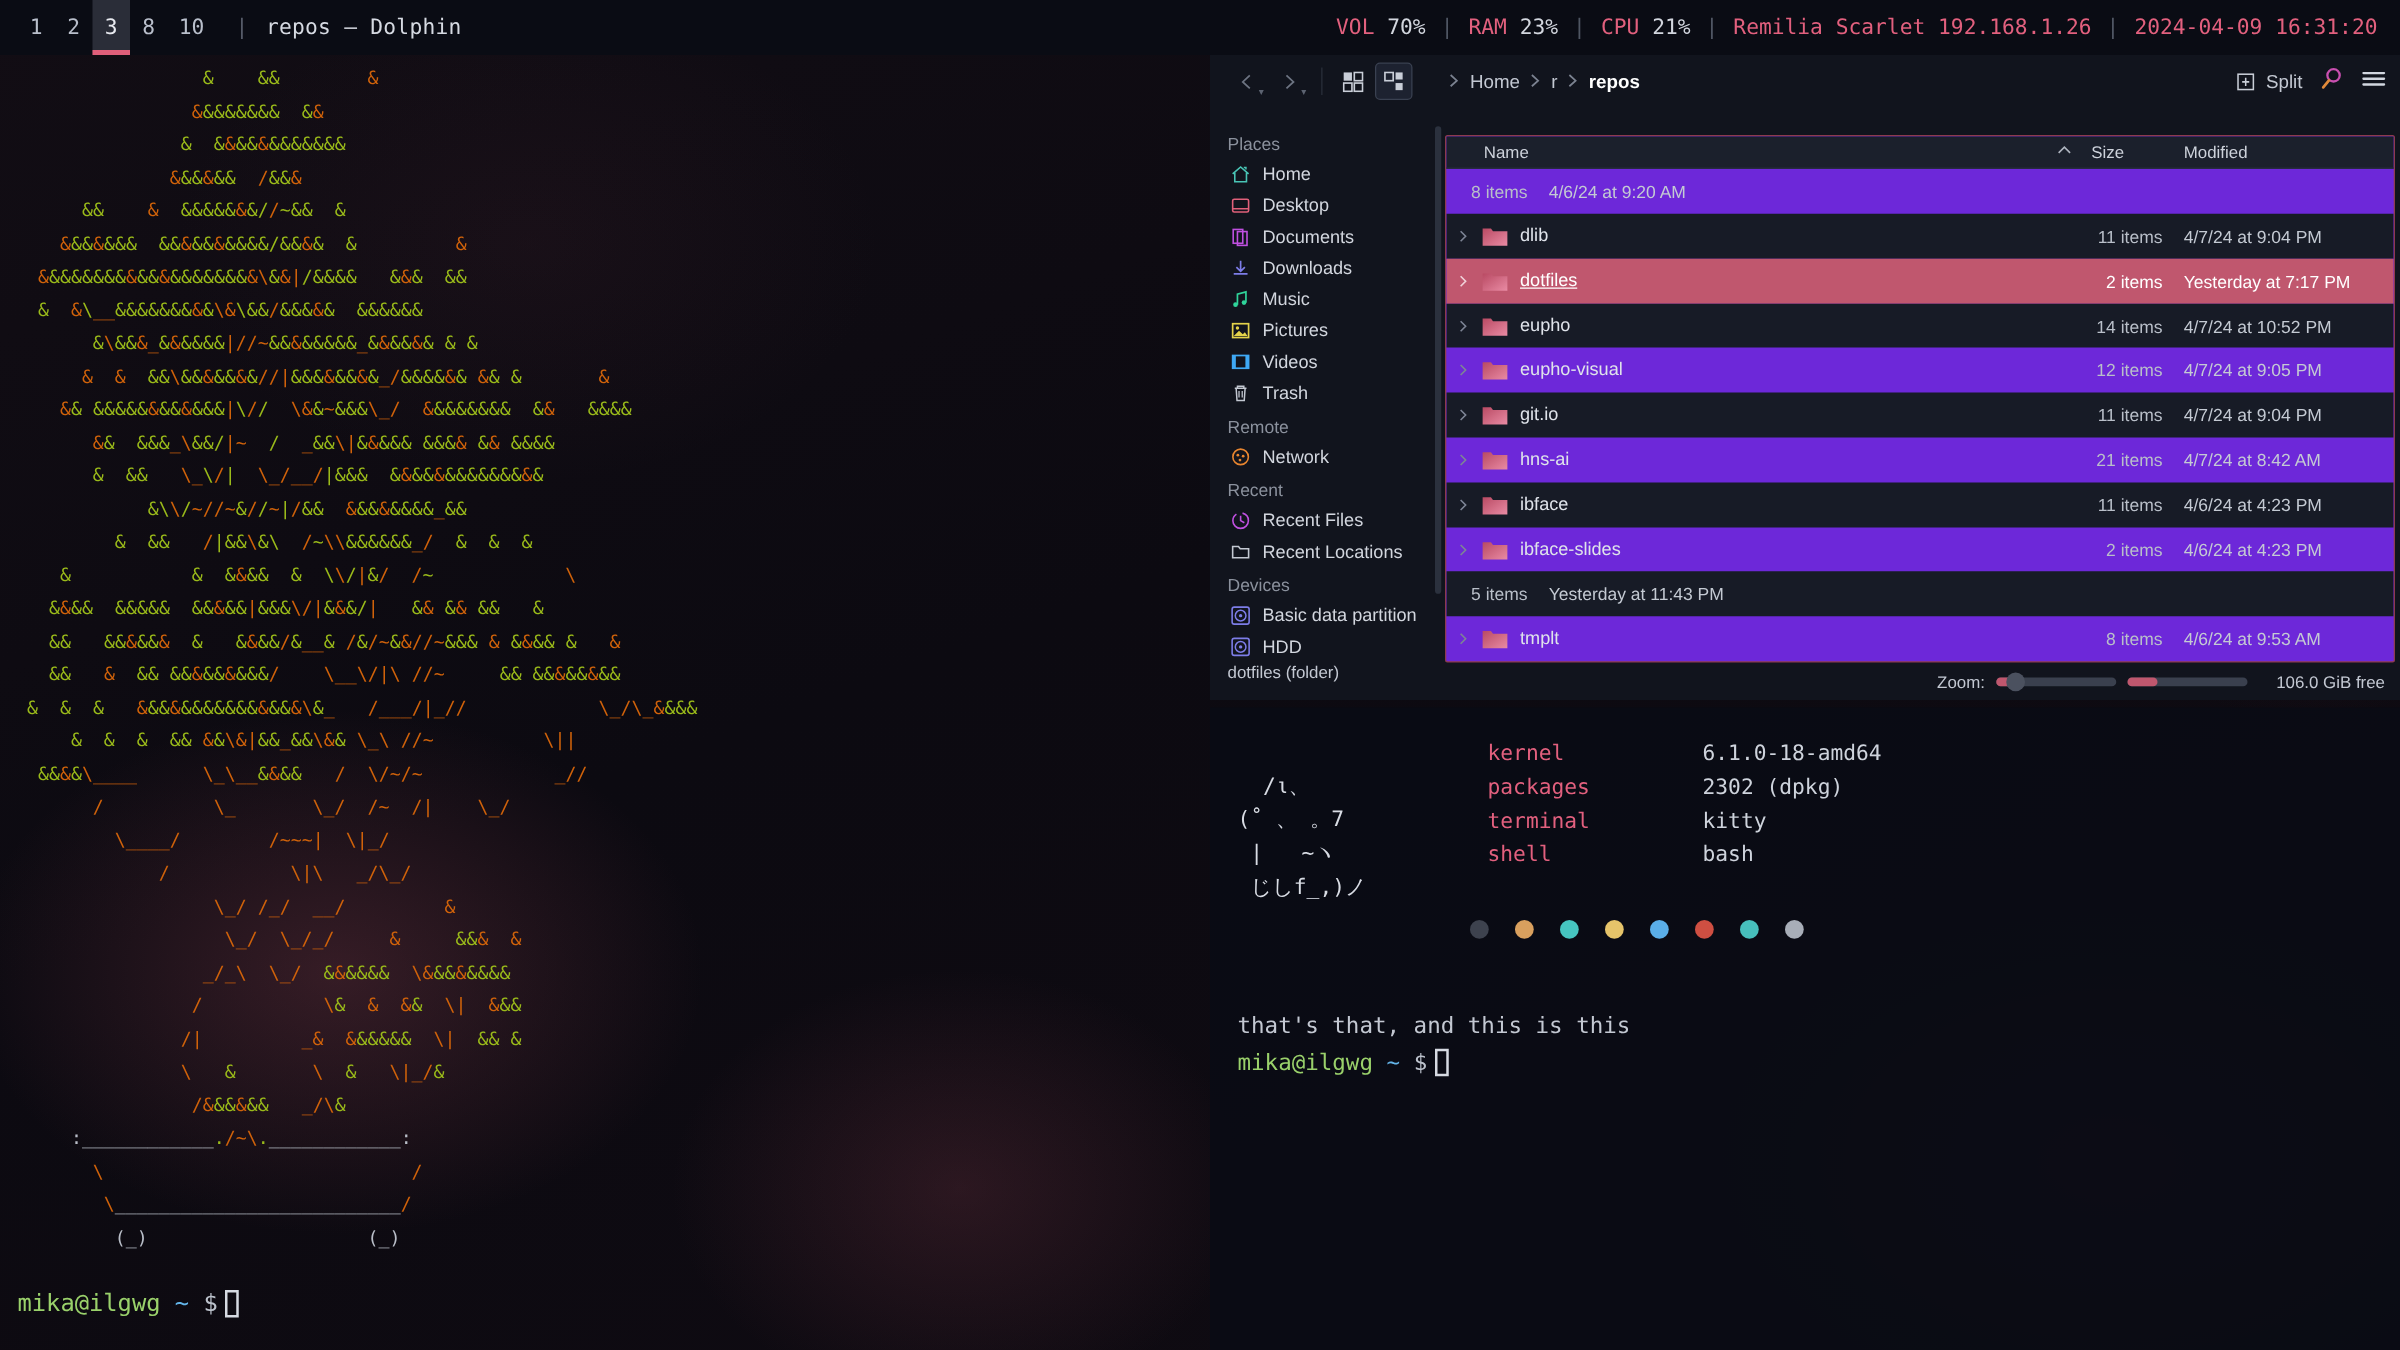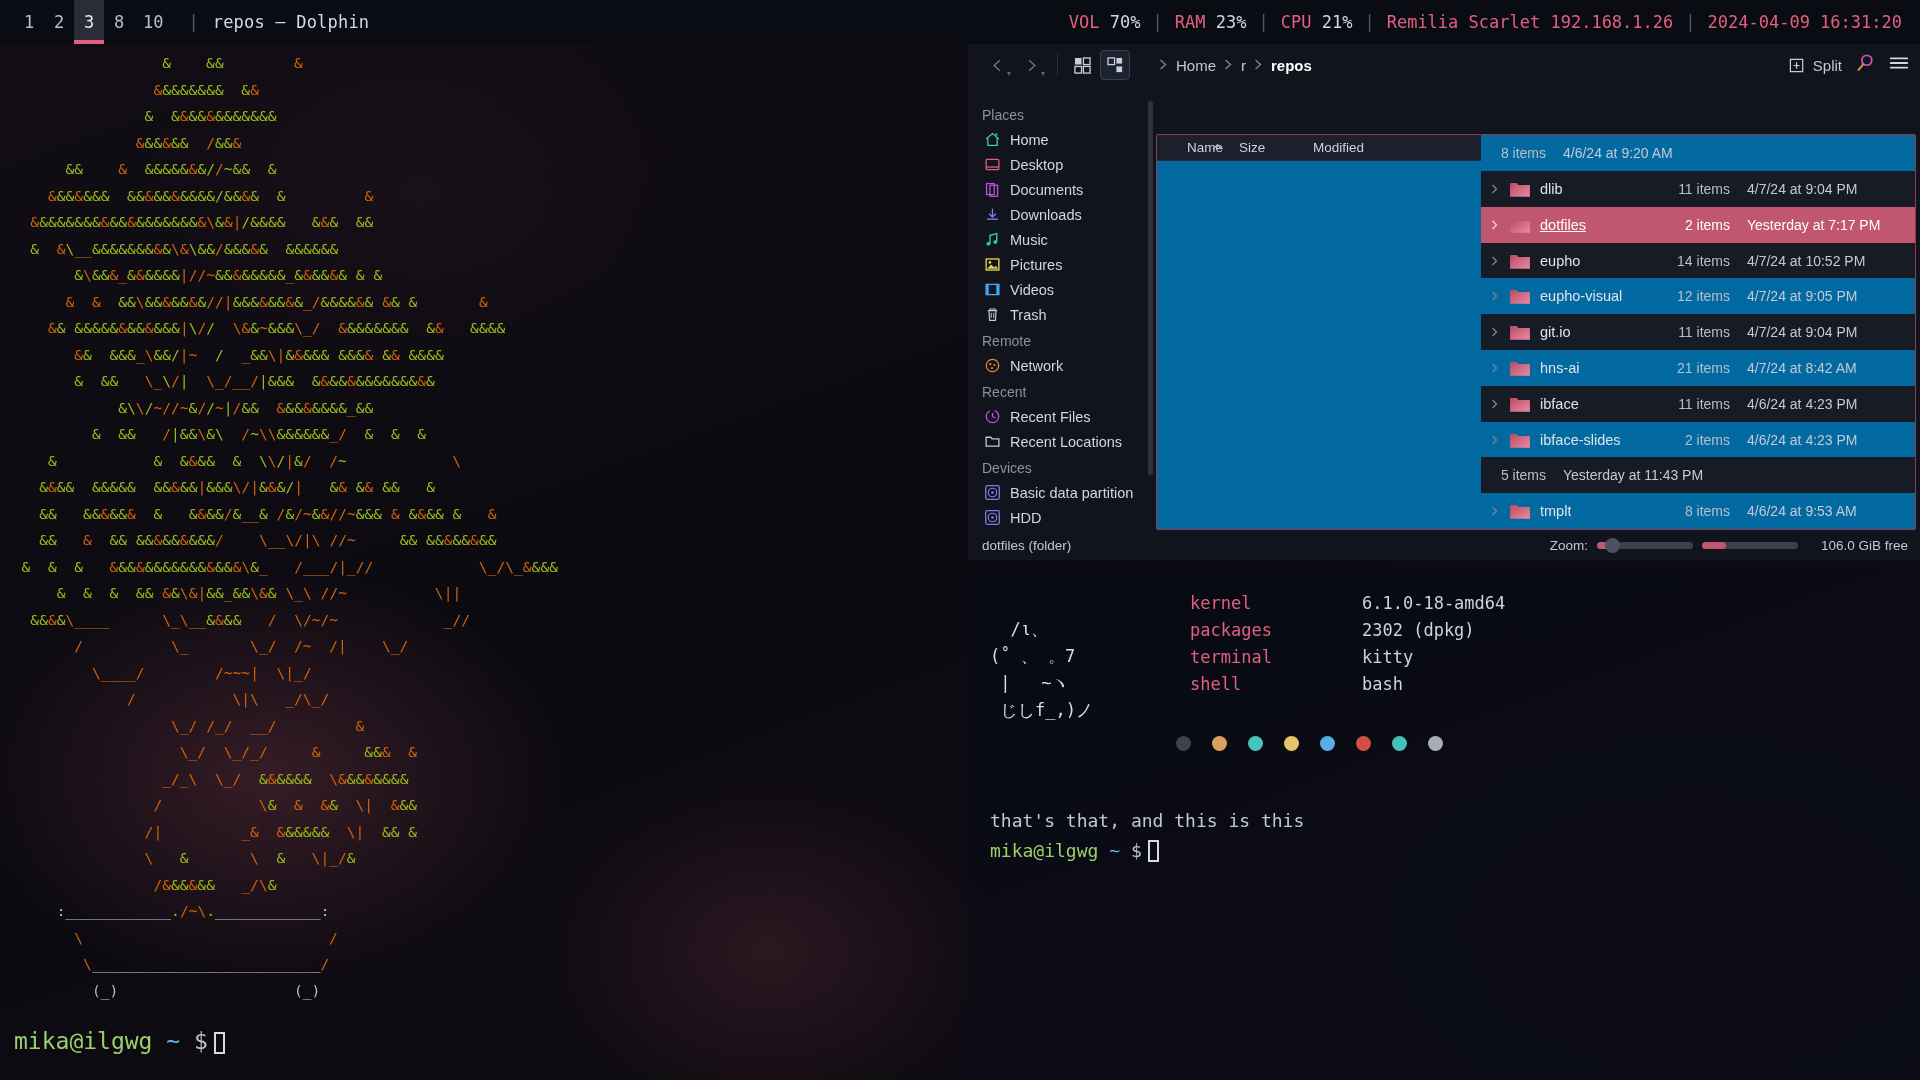--- a/index.html
+++ b/index.html
@@ -70,21 +70,21 @@
     white-space: pre;
     letter-spacing: 0px;
     text-align: left;
     padding-left: 4px;
   }
   #ascii .g  { color: #9aba1a; }
   #ascii .o  { color: #d0620a; }
   #ascii .w  { color: #b9bec8; }
   #left-prompt {
     position: absolute; left: 14px; bottom: 26px;
-    font-size: 23px; white-space: pre;
+    font-size: 19px; white-space: pre;
   }
   .p-user { color: #9ad16b; }
   .p-path { color: #63b4e8; }
   .p-sym  { color: #bcc2cc; }
   .cursorbox {
     display: inline-block; width: 11px; height: 22px;
     border: 2px solid #d6dae2; vertical-align: -5px; margin-left: 6px;
   }
 
   
@@ -137,25 +137,25 @@
     height: 25px; padding-left: 16px; color: #d2d6de; font-size: 14.5px;
   }
   .pl-ico { width: 17px; height: 17px; flex: 0 0 17px; display: block; }
   #places-scroll {
     position: absolute; right: 3px; top: 8px; width: 5px; height: 374px;
     background: #2b313e; border-radius: 3px;
   }
 
   #filepane {
     flex: 1; min-width: 0;
-    display: flex; flex-direction: row;
+    display: flex; flex-direction: column;
     margin: 4px 4px 0 0;
     border: 1px solid #8e3b4e;
     border-radius: 2px;
-    background: #0369a1;
+    background: #6d28d9;
     overflow: hidden;
   }
   #fp-header {
     display: flex; height: 26px; align-items: stretch;
     background: #1b202c; font-size: 13.5px; color: #cdd2db;
     border-bottom: 1px solid #262c3a;
   }
   .hc { display: flex; align-items: center; padding: 0 8px; position: relative; }
   .hc.name { flex: 1; padding-left: 30px; }
   .hc.size { width: 74px; flex: 0 0 74px; }
@@ -176,21 +176,21 @@
   }
   .frow.sel .expander { color: #f0d2d9; }
   .folder-ico { width: 22px; height: 18px; flex: 0 0 22px; margin-right: 9px; }
   .fname { white-space: nowrap; overflow: hidden; text-overflow: ellipsis; }
   .frow.sel .fname { text-decoration: underline; }
   .fr-size { width: 74px; flex: 0 0 74px; text-align: right; padding-right: 9px; color: #b9bfc9; font-size: 14px; }
   .fr-mod  { width: 176px; flex: 0 0 176px; padding-left: 8px; color: #c4cad3; font-size: 14px; }
   .frow.sel .fr-size, .frow.sel .fr-mod { color: #ffffff; }
 
   #dolphin-status {
-    height: 30px; flex: 0 0 30px; display: flex; align-items: center;
+    height: 30px; flex: 0 0 30px; display: flex; 
     padding: 0 12px 0 14px; font-size: 13.5px; color: #c3c8d2; gap: 0;
   }
   #zoom-group { margin-left: auto; display: flex; align-items: center; gap: 9px; }
   .slider-track {
     width: 96px; height: 7px; border-radius: 4px; background: #3a404e; position: relative;
   }
   .slider-fill { position: absolute; left: 0; top: 0; height: 7px; width: 14px; border-radius: 4px; background: #c0576e; }
   .slider-knob {
     position: absolute; left: 8px; top: -4px; width: 15px; height: 15px; border-radius: 50%;
     background: #4b515f; border: 1px solid #60game;

